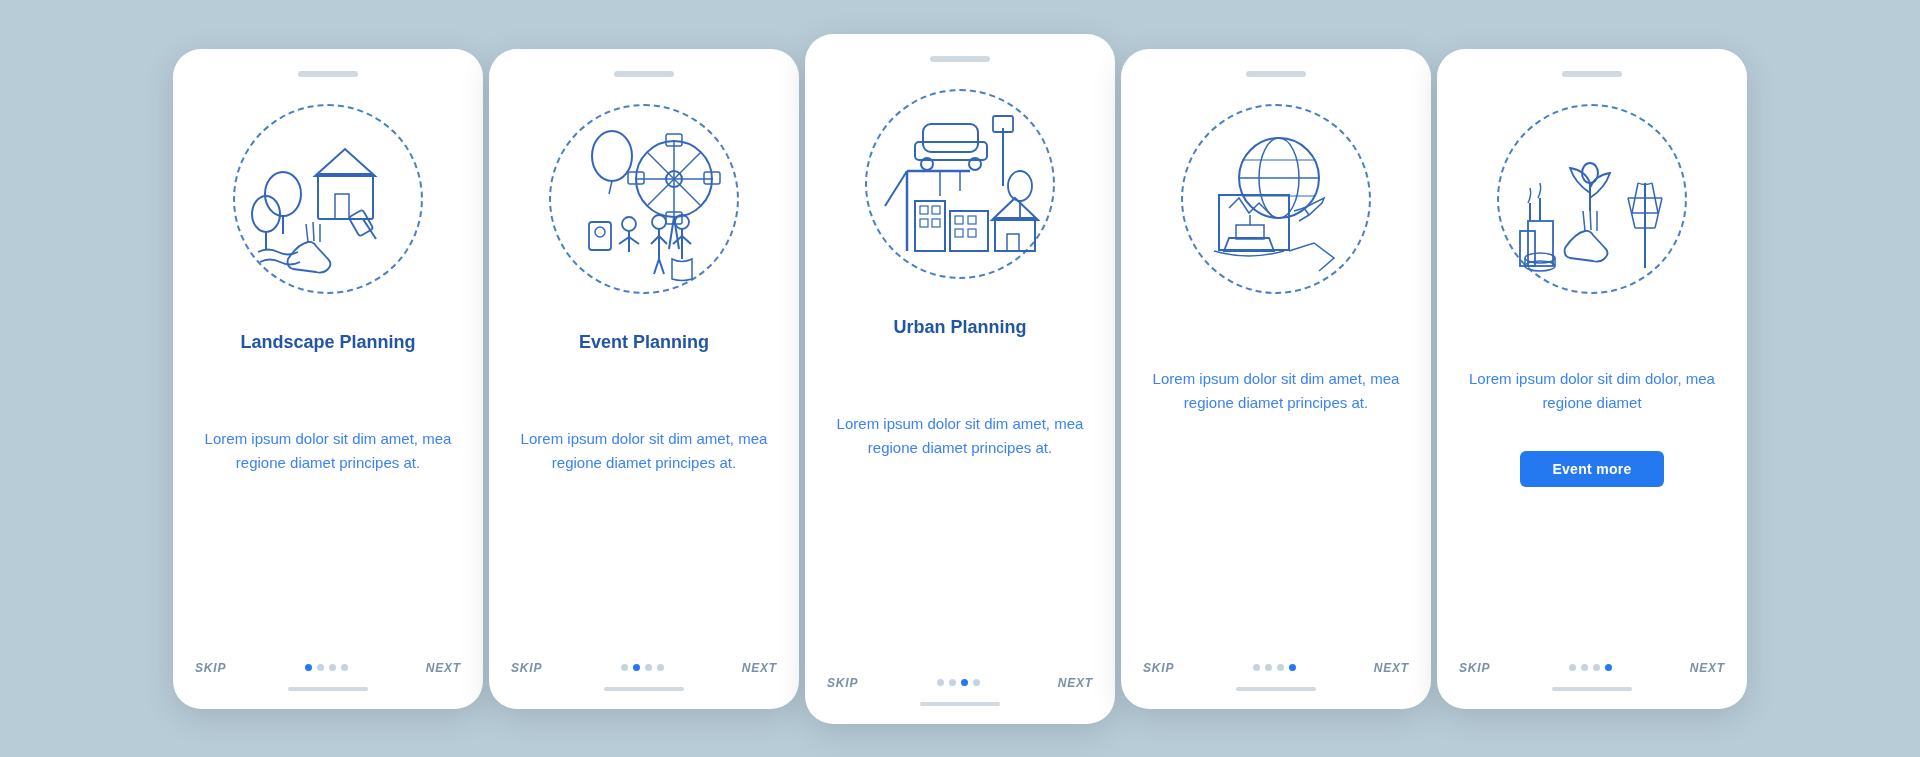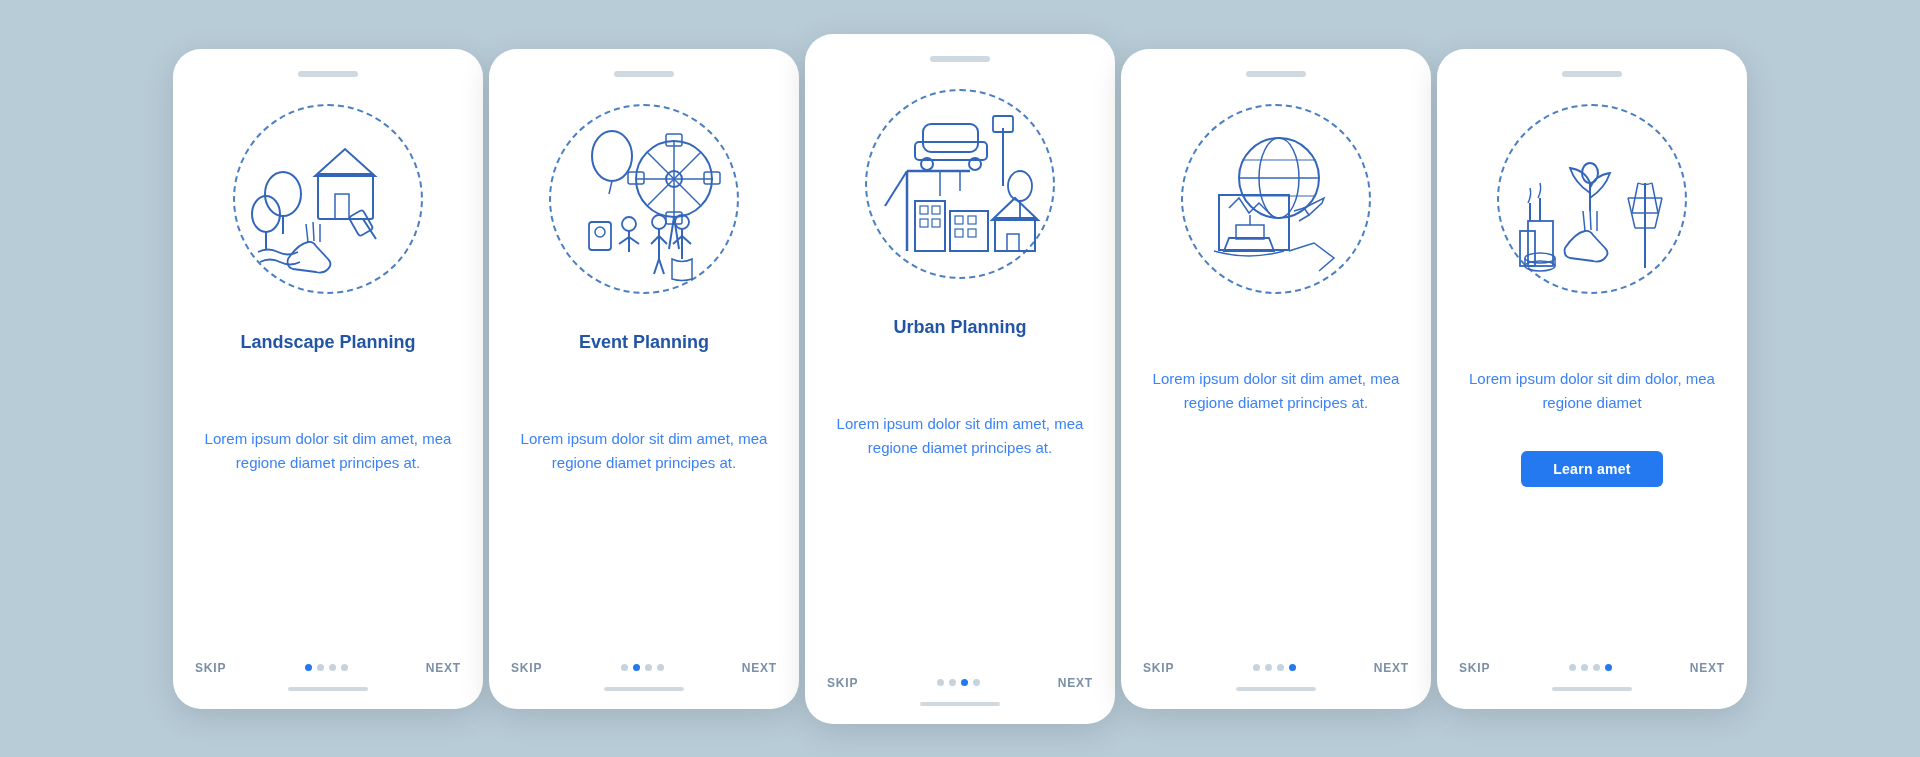--- a/index.html
+++ b/index.html
@@ -116,20 +116,21 @@
       justify-content: space-between;
       margin-top: auto;
       padding-top: 10px;
     }
     .nav-label {
       font-size: 12px;
       font-weight: 700;
       color: #7a8fa8;
       letter-spacing: 0.8px;
       cursor: pointer;
+      font-style: italic;
     }
     .dots-container {
       display: flex;
       gap: 5px;
       align-items: center;
     }
     .dot {
       width: 7px;
       height: 7px;
       border-radius: 50%;
@@ -400,21 +401,21 @@
 
         <path d="M148 80 Q155 83 162 80" stroke="#3366bb" stroke-width="1.3" fill="none"></path>
 
         <ellipse cx="50" cy="155" rx="15" ry="5" stroke="#3366bb" stroke-width="1.5" fill="none"></ellipse>
         <ellipse cx="50" cy="163" rx="15" ry="5" stroke="#3366bb" stroke-width="1.5" fill="none"></ellipse>
         <line x1="35" y1="155" x2="35" y2="163" stroke="#3366bb" stroke-width="1.5"></line>
         <line x1="65" y1="155" x2="65" y2="163" stroke="#3366bb" stroke-width="1.5"></line>
       </svg>
     </div>
     <div class="card-body">Lorem ipsum dolor sit dim dolor, mea regione diamet</div>
-    <button class="learn-more-btn">Learn amet</button>
+    <button class="learn-more-btn">Event more</button>
     <div class="card-bottom">
       <span class="nav-label">SKIP</span>
       <div class="dots-container">
         <div class="dot"></div>
         <div class="dot"></div>
         <div class="dot"></div>
         <div class="dot active-dot"></div>
       </div>
       <span class="nav-label">NEXT</span>
     </div>

